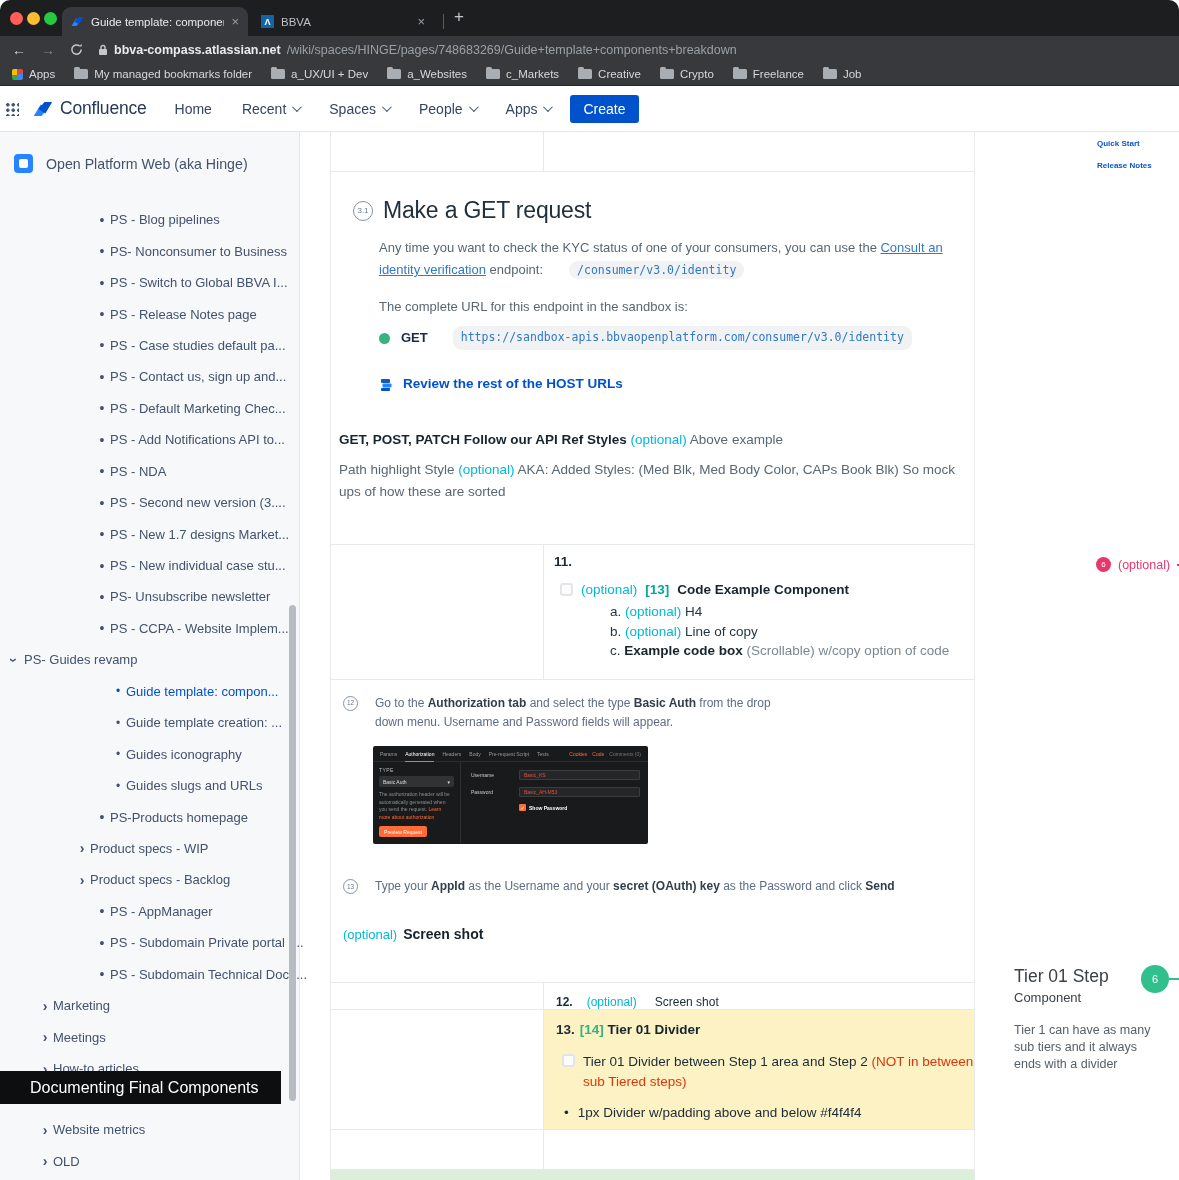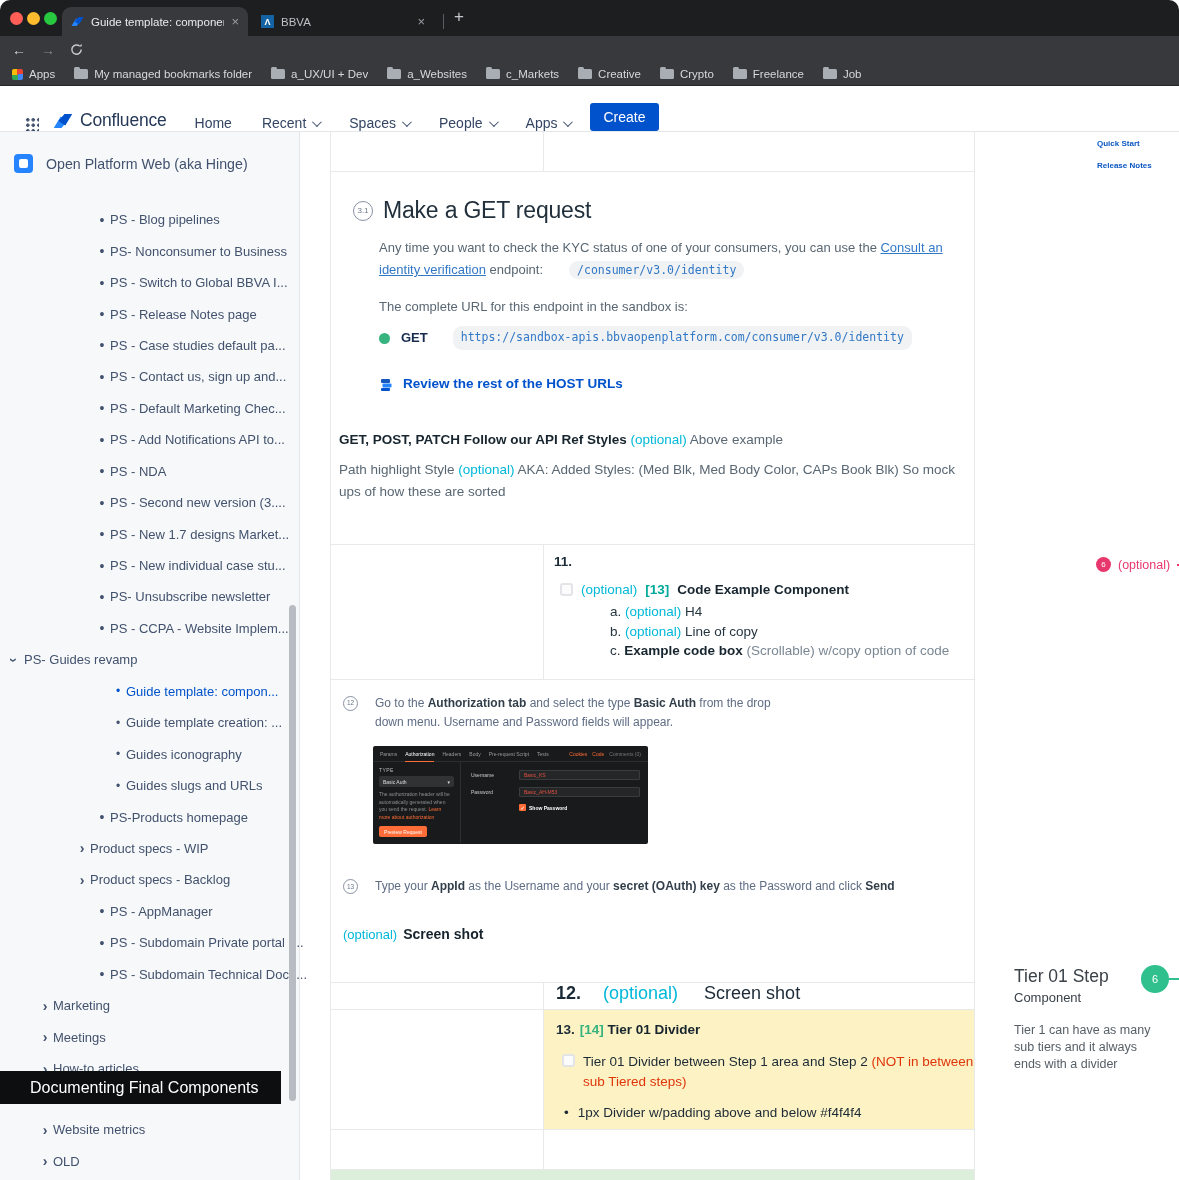--- a/index.html
+++ b/index.html
@@ -23,21 +23,21 @@
   .navarr{font-size:14px;color:#d5d7da}.navarr.dim{color:#85878a}
   .urlbox{display:flex;align-items:center;gap:6px;font-size:12.5px}
   .urlbox .host{color:#e8eaed;font-weight:700}.urlbox .path{color:#9aa0a6}
   .bookbar{position:absolute;left:0;top:63px;right:0;height:23px;background:#38393d;border-bottom:1px solid #26272a;display:flex;align-items:center;gap:19px;padding-left:12px;font-size:11.5px;color:#d6d9dc}
   .bk{display:flex;align-items:center;gap:6px;white-space:nowrap}
   .gridapps{width:11px;height:11px;background:conic-gradient(#ea4335 0 25%,#4285f4 0 50%,#34a853 0 75%,#fbbc05 0);border-radius:2px}
   .folder{position:relative;width:14px;height:10px;background:#a9aeb4;border-radius:1.5px}
   .folder::before{content:"";position:absolute;left:0;top:-2px;width:6px;height:3px;background:#a9aeb4;border-radius:1.5px 1.5px 0 0}
 
   
-  .cnav{position:absolute;left:0;top:86px;right:0;height:46px;background:#fff;border-bottom:1px solid #e4e6ea;display:flex;align-items:flex-end;padding-left:24px}
+  .cnav{position:absolute;left:0;top:86px;right:0;height:46px;background:#fff;border-bottom:1px solid #e4e6ea;display:flex;align-items:center;padding-left:4px}
   .dotgrid{width:15px;height:15px;background-image:radial-gradient(#44546f 1.6px,transparent 1.7px);background-size:5.5px 5.5px;background-position:1px 1px}
   .clogo{display:flex;align-items:center;gap:7px;margin-left:14px}
   .clogo .nm{font-size:17.5px;color:#253858;font-weight:500;letter-spacing:-.2px}
   .cmenu{display:flex;align-items:center;gap:30px;margin-left:28px;font-size:14px;color:#344563}
   .nv{display:flex;align-items:center;gap:6px}
   .caret{width:7px;height:7px;border-right:1.6px solid #44546f;border-bottom:1.6px solid #44546f;transform:rotate(45deg) translateY(-2px)}
   .createbtn{margin-left:20px;background:#0052cc;color:#fff;font-size:14px;padding:6px 13px;border-radius:3px;border:none}
 
   
   .sidebar{position:absolute;left:0;top:132px;width:300px;height:1048px;background:#f7f8f9;border-right:1px solid #e4e6e9}
@@ -95,21 +95,21 @@
   .ol{margin:5px 0 0 66px;font-size:13.5px;color:#253642;line-height:1.45}
   .gray{color:#7a8793}
 
   .steprow{display:flex;gap:17px;font-size:12px;color:#5e6c84;width:440px;line-height:1.6}
   .stepc2{flex:none;width:15px;height:15px;border:1px solid #8993a4;border-radius:50%;font-size:6.5px;color:#6b778c;display:flex;align-items:center;justify-content:center;margin-top:2px}
   .sb{font-weight:700;color:#323f4b}
   .step13{margin-top:33px;width:600px}
   .optline{margin-top:29px;font-size:13px}
   .optline .shot{font-weight:700;color:#16222c;font-size:14px;margin-left:6px}
 
-  .l12{display:flex;align-items:flex-start;height:100%;gap:22px;padding-left:12px;font-size:18px;color:#1b2a36}
+  .l12{display:flex;align-items:flex-end;height:100%;gap:14px;padding-left:12px;font-size:12px;color:#1b2a36}
   .l12 .no{font-weight:600}
   .ycell{background:#fdf2c3;height:100%;padding:12px 14px 0 12px;font-size:13.5px;color:#1b2a36}
   .t13{display:flex;gap:5px}
   .t13 .no{font-weight:600}
   .chkline2{display:flex;gap:8px;margin:15px 0 0 6px;width:420px;line-height:1.5}
   .chkline2 .chk{margin-top:2px}
   .ybul{display:flex;gap:9px;margin:12px 0 0 8px}
 
   
   .pm{margin:14px 0 0 30px;width:275px;height:98px;background:#181a1b;border-radius:2px;overflow:hidden;font-family:"Liberation Sans",sans-serif}
@@ -170,20 +170,28 @@
     <span class="newtab">+</span>
   </div>
 
   <div class="toolbar">
     <span class="navarr">←</span>
     <span class="navarr dim">→</span>
     <svg width="13" height="13" viewBox="0 0 14 14">
         <path d="M12 7a5 5 0 1 1-1.7-3.7" stroke="#c6c8cb" stroke-width="1.6" fill="none"></path>
         <path d="M12.6 0.8v3h-3z" fill="#c6c8cb"></path>
       </svg>
+    <div class="urlbox">
+      <svg width="10" height="12" viewBox="0 0 10 12">
+          <rect x="1" y="5" width="8" height="6" rx="1" fill="#c6c8cb"></rect>
+          <path d="M3 5V3.5a2 2 0 0 1 4 0V5" stroke="#c6c8cb" stroke-width="1.4" fill="none"></path>
+        </svg>
+      <span class="host">bbva-compass.atlassian.net</span>
+        <span class="path">/wiki/spaces/HINGE/pages/748683269/Guide+template+components+breakdown</span>
+    </div>
   </div>
 
   <div class="bookbar">
     <div class="bk">
         <span class="gridapps"></span>
         <span>Apps</span>
       </div>
     <div class="bk">
         <span class="folder"></span>
         <span>My managed bookmarks folder</span>

